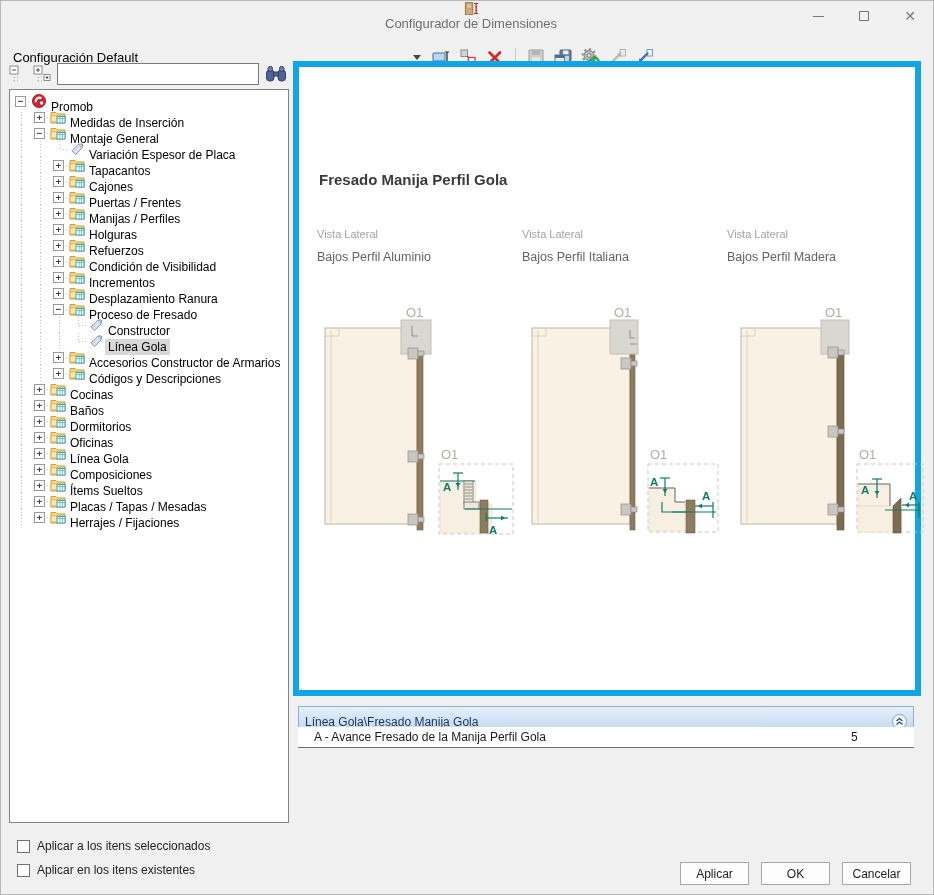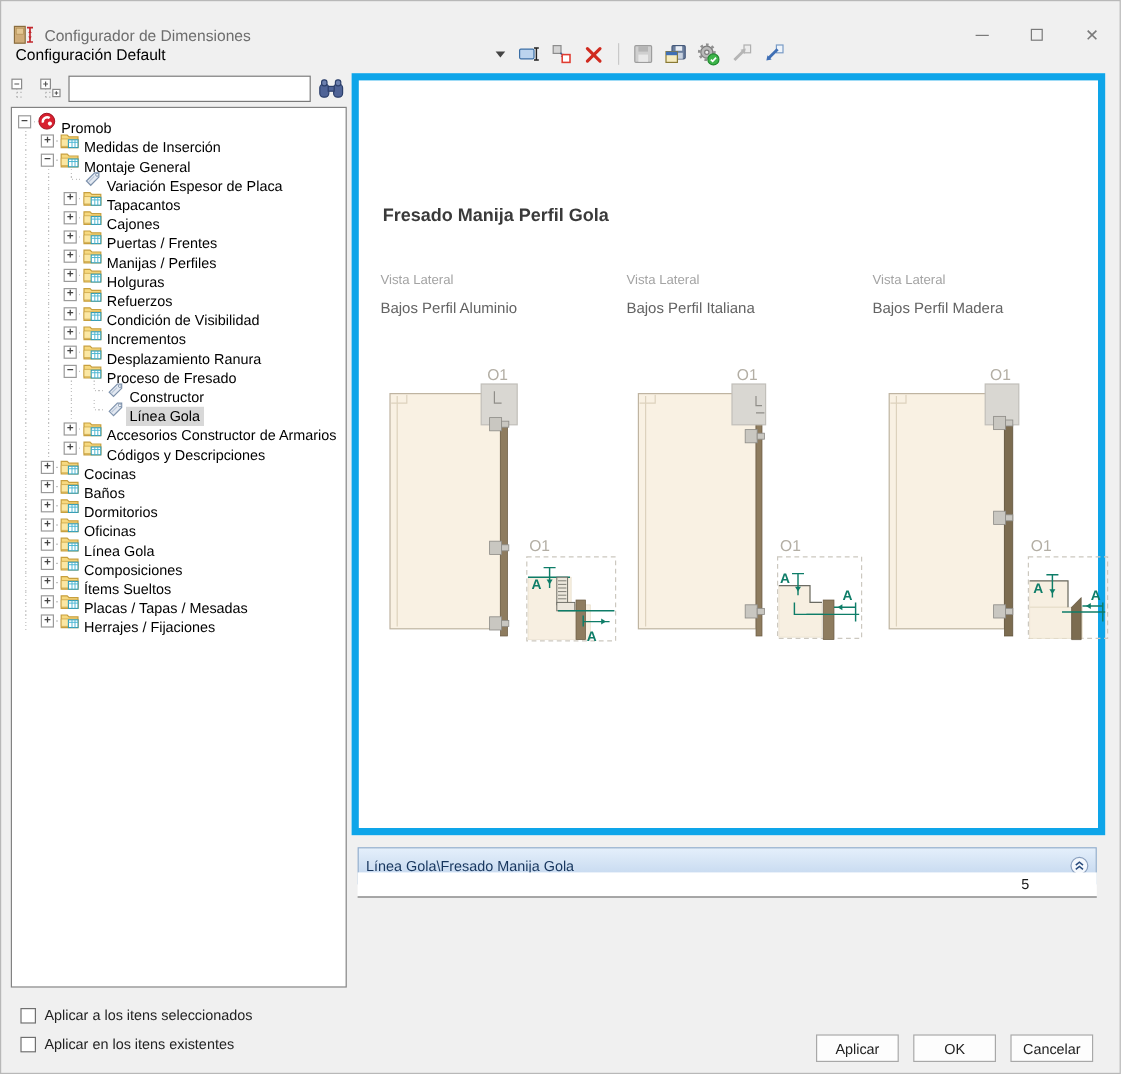--- a/index.html
+++ b/index.html
@@ -5,30 +5,30 @@
   * { box-sizing: border-box; margin: 0; padding: 0; }
   html,body { width:934px; height:895px; }
   body {
     font-family:"Liberation Sans", sans-serif;
     font-size:12px; color:#222;
     background:#f0f0f0;
     position:relative; overflow:hidden;
     border:1px solid #b8b8b8;
   }
   
-  .titlebar { position:absolute; left:0; top:13px; width:100%; height:30px; display:flex; align-items:center; }
+  .titlebar { position:absolute; left:0; top:0; width:100%; height:30px; display:flex; align-items:center;flex-direction:column; }
   .app-icon { width:18px; height:18px; margin-left:10px; }
   .title-text { margin-left:8px; font-size:13px; color:#6e6e6e; }
   .win-controls { position:absolute; right:0; top:0; height:30px; display:flex; }
   .win-btn { width:46px; height:30px; display:flex; align-items:center; justify-content:center; color:#7a7a7a; cursor:default; }
   .glyph-min { width:11px; height:1px; background:#7a7a7a; display:inline-block; }
   .glyph-max { width:10px; height:10px; border:1px solid #7a7a7a; display:inline-block; }
   .glyph-close { font-size:14px; line-height:14px; }
   
-  .toolbar { position:absolute; left:0; top:30px; width:100%; height:28px; display:flex; align-items:center; }
+  .toolbar { position:absolute; left:0; top:42px; width:100%; height:28px; display:flex; align-items:center; }
   .config-combo { display:flex; align-items:center; width:420px; padding-left:12px; height:100%; }
   .config-name { font-size:13px; color:#000; }
   .combo-arrow { margin-left:auto; width:0; height:0; border-left:4px solid transparent; border-right:4px solid transparent; border-top:5px solid #444; }
   .tb-icons { display:flex; align-items:center; gap:7px; margin-left:10px; }
   .tb-btn { width:20px; height:20px; display:flex; align-items:center; justify-content:center; }
   .tb-sep { width:1px; height:18px; background:#c9c9c9; margin:0 3px; }
   
   .search-row { position:absolute; left:8px; top:60px; width:280px; height:26px; display:flex; align-items:center; }
   .mini-tool { width:18px; height:18px; margin-right:6px; }
   .search-input { width:202px; height:22px; border:1px solid #7a7a7a; background:#fff; padding:0 4px; font-family:"Liberation Sans",sans-serif; font-size:12px; }
@@ -752,20 +752,21 @@
 
 <div class="prop-header">
   <span>Línea Gola\Fresado Manija Gola</span>
   <span class="prop-chevron">
     <svg width="9" height="9" viewBox="0 0 9 9">
       <path d="M1.5 4 L4.5 1.5 L7.5 4 M1.5 7.5 L4.5 5 L7.5 7.5" fill="none" stroke="#2b4d7e" stroke-width="1.3"></path>
     </svg>
   </span>
 </div>
 <div class="prop-row">
+  <span class="prop-label">A - Avance Fresado de la Manija Perfil Gola</span>
   <span class="prop-value">5</span>
 </div>
 
 <div class="chk-row" style="top:837px;">
   <span class="chk-box"></span>
   <span>Aplicar a los itens seleccionados</span>
 </div>
 <div class="chk-row" style="top:861px;">
   <span class="chk-box"></span>
   <span>Aplicar en los itens existentes</span>

